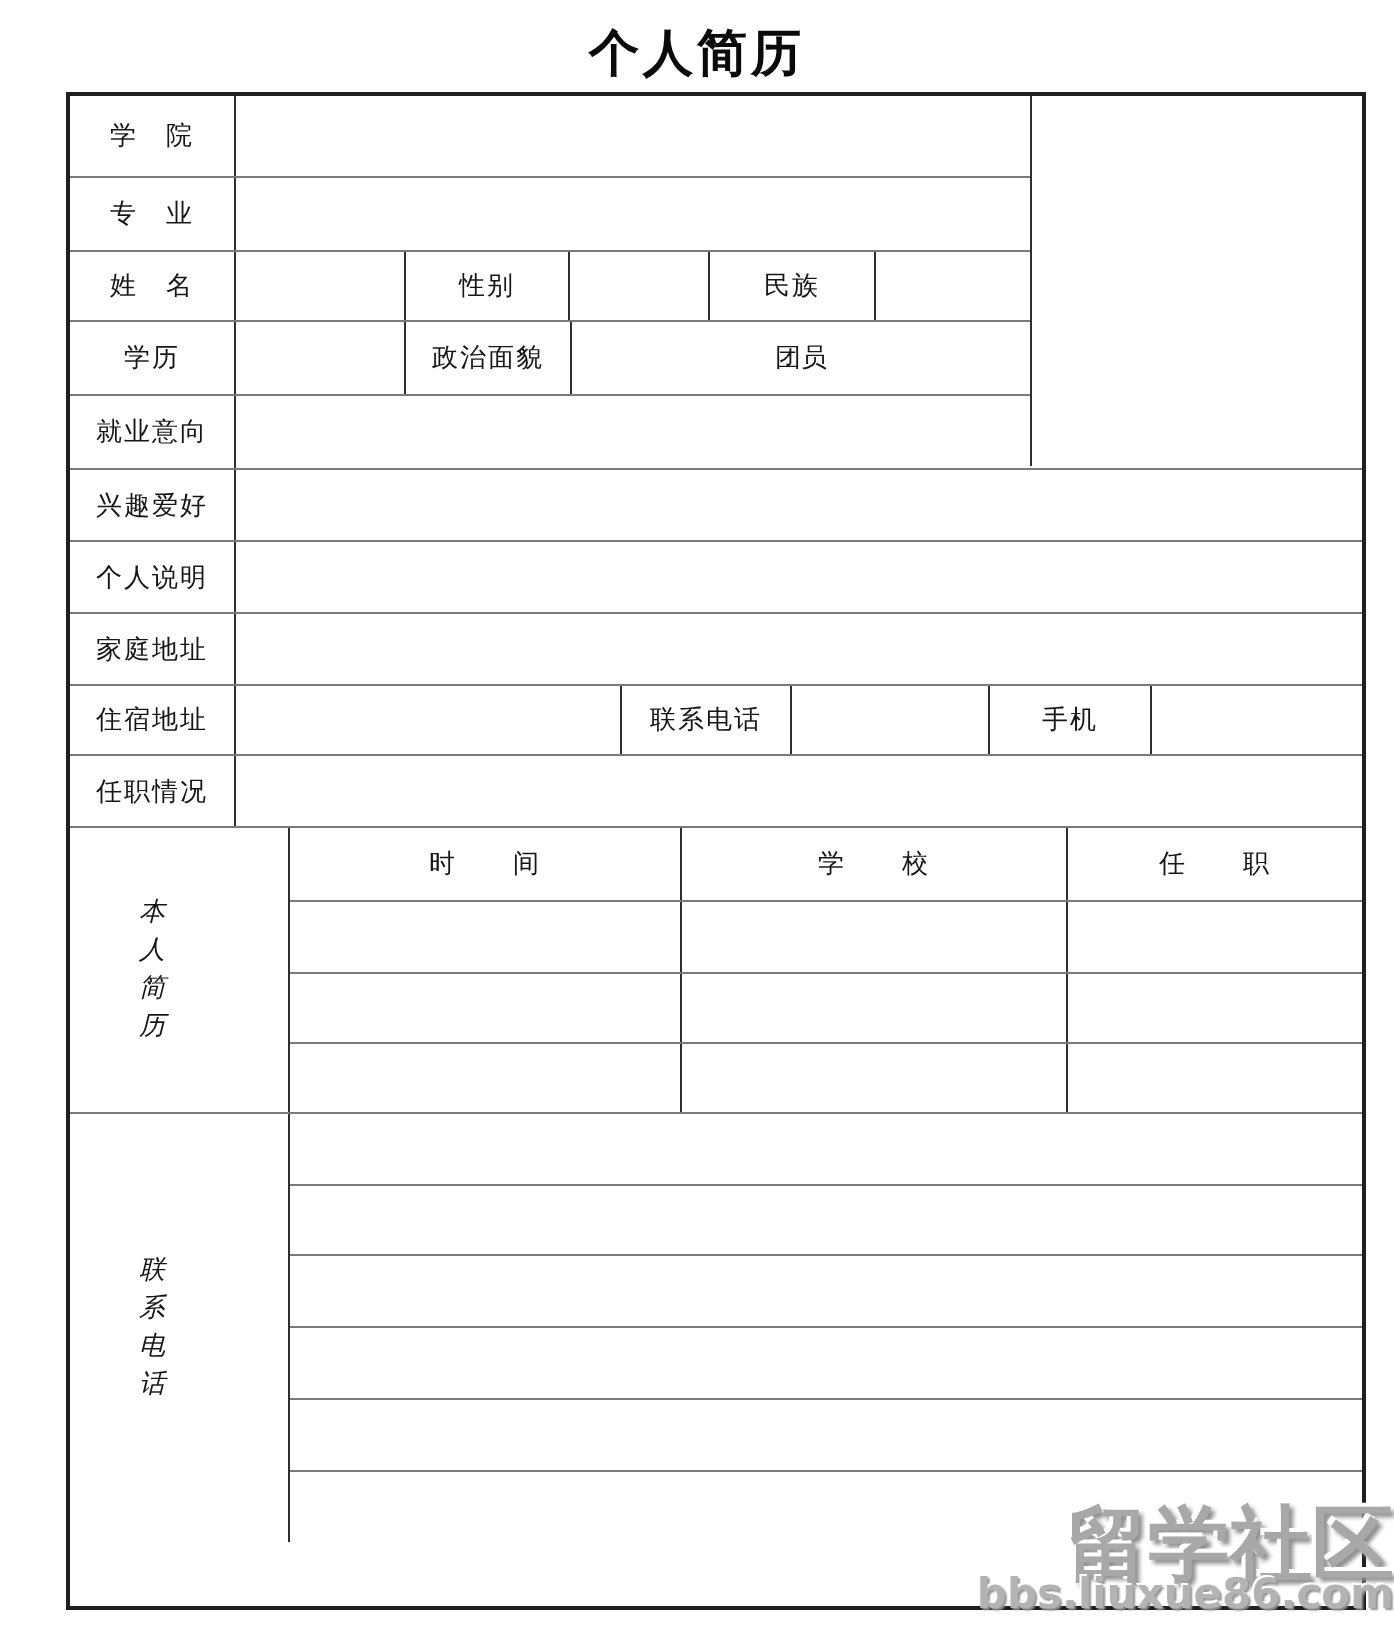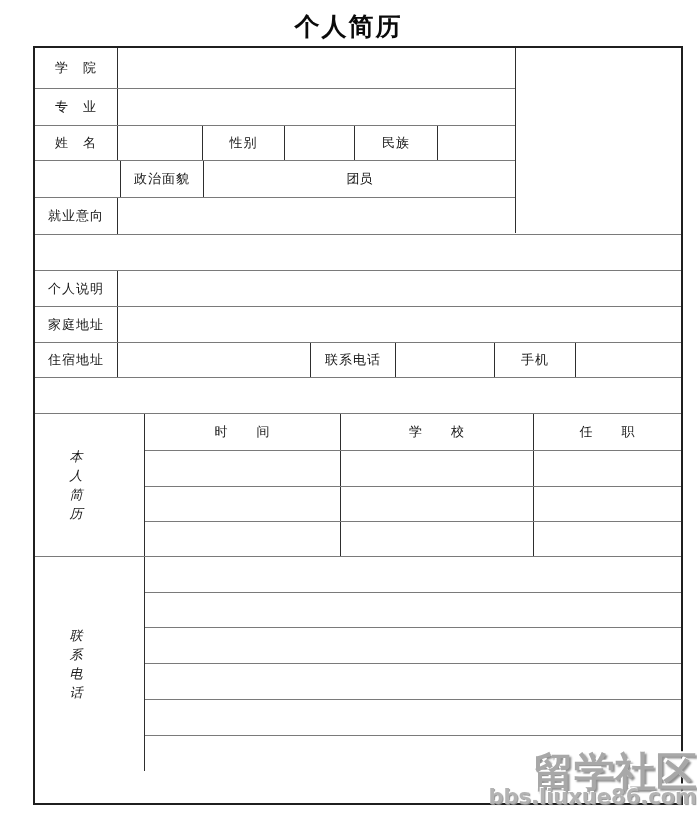--- a/index.html
+++ b/index.html
@@ -124,31 +124,33 @@
     <div class="cell label" style="width:82px">姓　名</div>
     <div class="cell" style="width:85px"></div>
     <div class="cell label" style="width:82px">性别</div>
     <div class="cell" style="width:70px"></div>
     <div class="cell label" style="width:83px">民族</div>
     <div class="cell blank"></div>
   </div>
 
 
   <div class="row top-row inner-line" style="height:37px">
+    <div class="cell label" style="width:82px">学历</div>
     <div class="cell" style="width:85px"></div>
     <div class="cell label" style="width:83px">政治面貌</div>
     <div class="cell blank">团员</div>
   </div>
 
   <div class="row inner-line" style="height:37px">
     <div class="cell label" style="width:82px">就业意向</div>
     <div class="cell blank"></div>
   </div>
 
   <div class="row inner-line" style="height:36px">
+    <div class="cell label" style="width:82px">兴趣爱好</div>
     <div class="cell blank"></div>
   </div>
 
   <div class="row inner-line" style="height:36px">
     <div class="cell label" style="width:82px">个人说明</div>
     <div class="cell blank"></div>
   </div>
 
   <div class="row inner-line" style="height:36px">
     <div class="cell label" style="width:82px">家庭地址</div>
@@ -158,20 +160,21 @@
   <div class="row inner-line" style="height:35px">
     <div class="cell label" style="width:82px">住宿地址</div>
     <div class="cell" style="width:193px"></div>
     <div class="cell label" style="width:85px">联系电话</div>
     <div class="cell" style="width:99px"></div>
     <div class="cell label" style="width:81px">手机</div>
     <div class="cell blank"></div>
   </div>
 
   <div class="row inner-line" style="height:36px">
+    <div class="cell label" style="width:82px">任职情况</div>
     <div class="cell blank"></div>
   </div>
 
   <div class="section" style="height:143px">
     <div class="section-label">
       <div class="vertical-text">本人简历</div>
     </div>
     <div class="section-body">
       <div class="row" style="height:36px">
         <div class="cell label" style="width:195px">时　　间</div>

